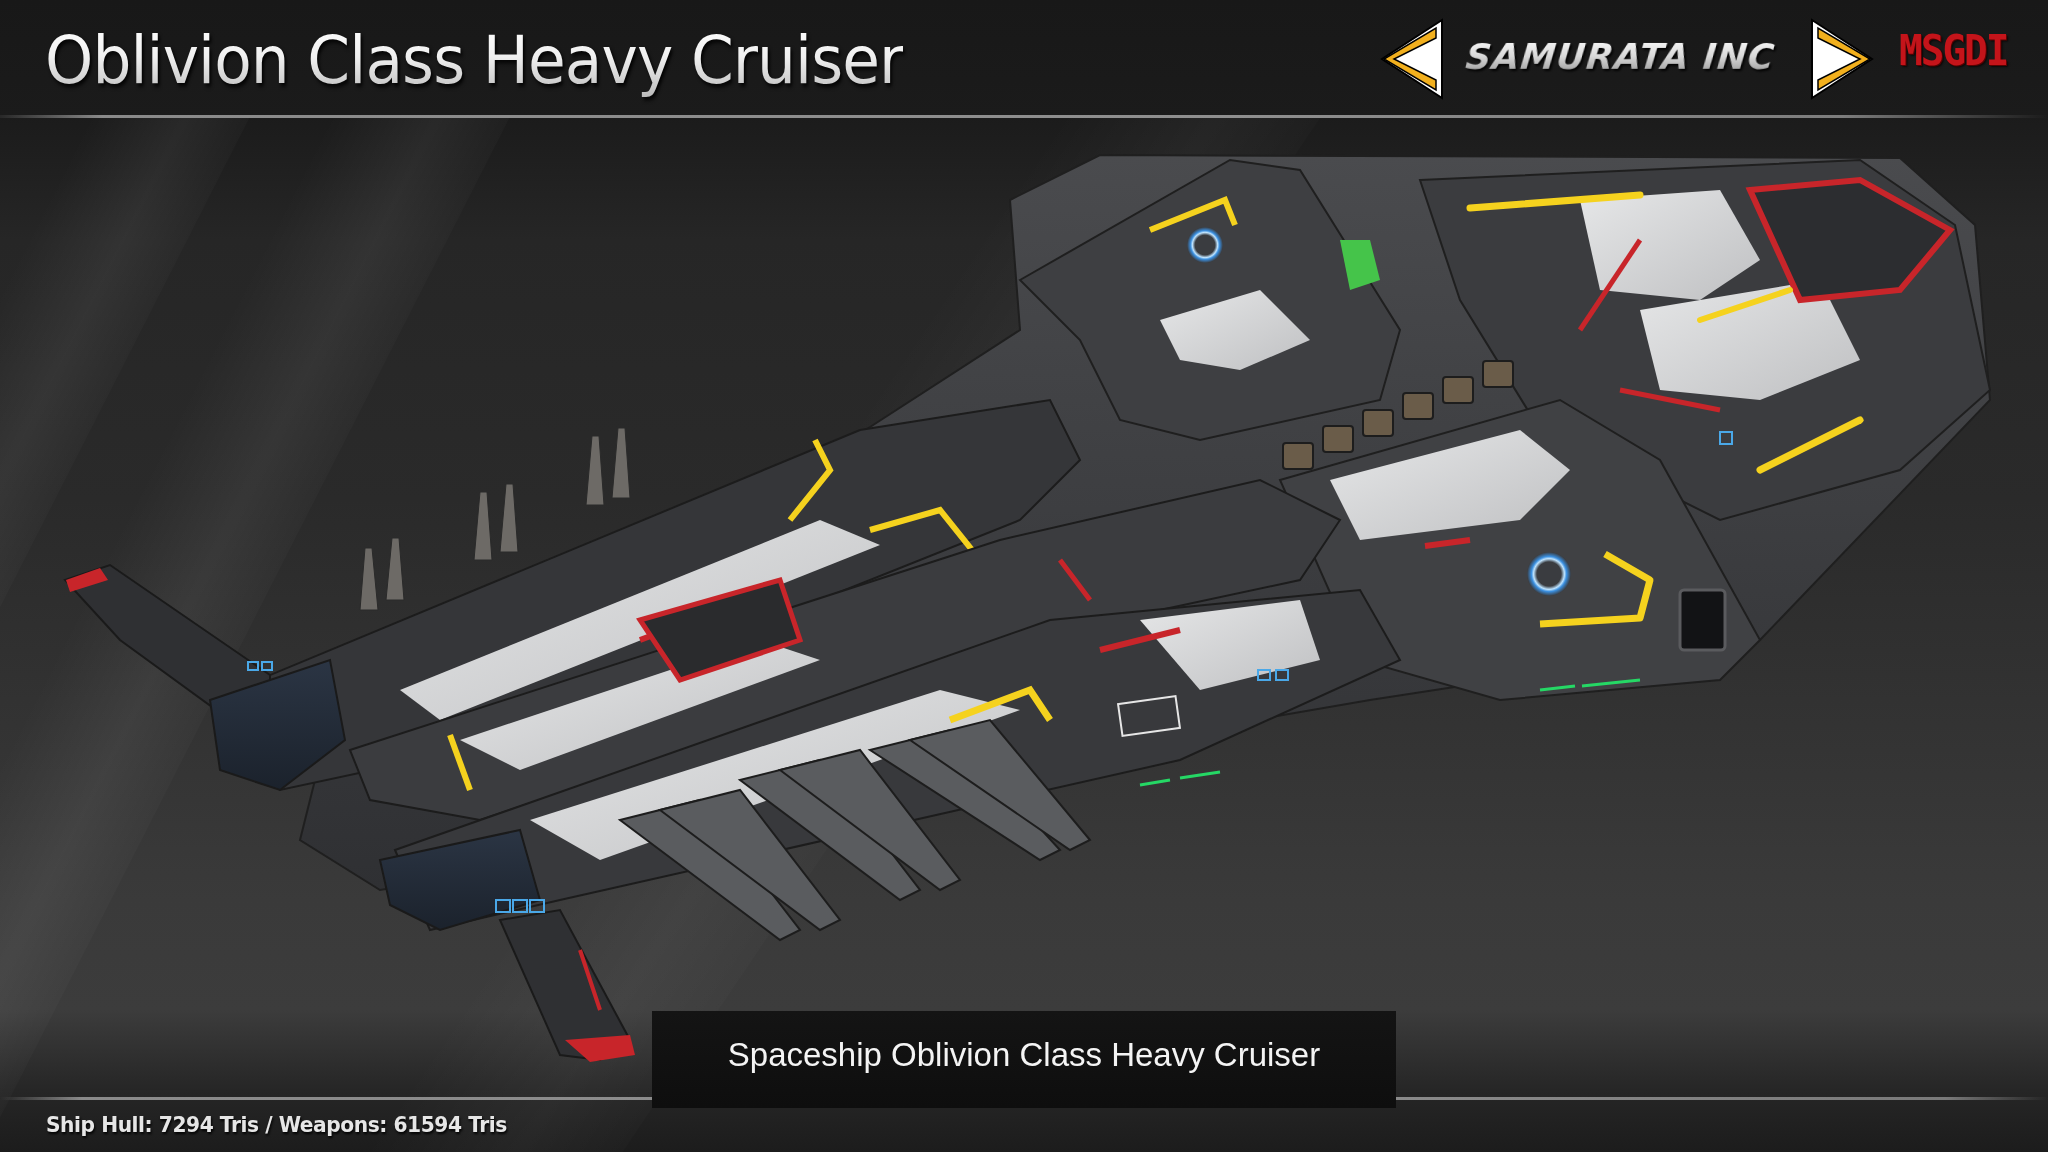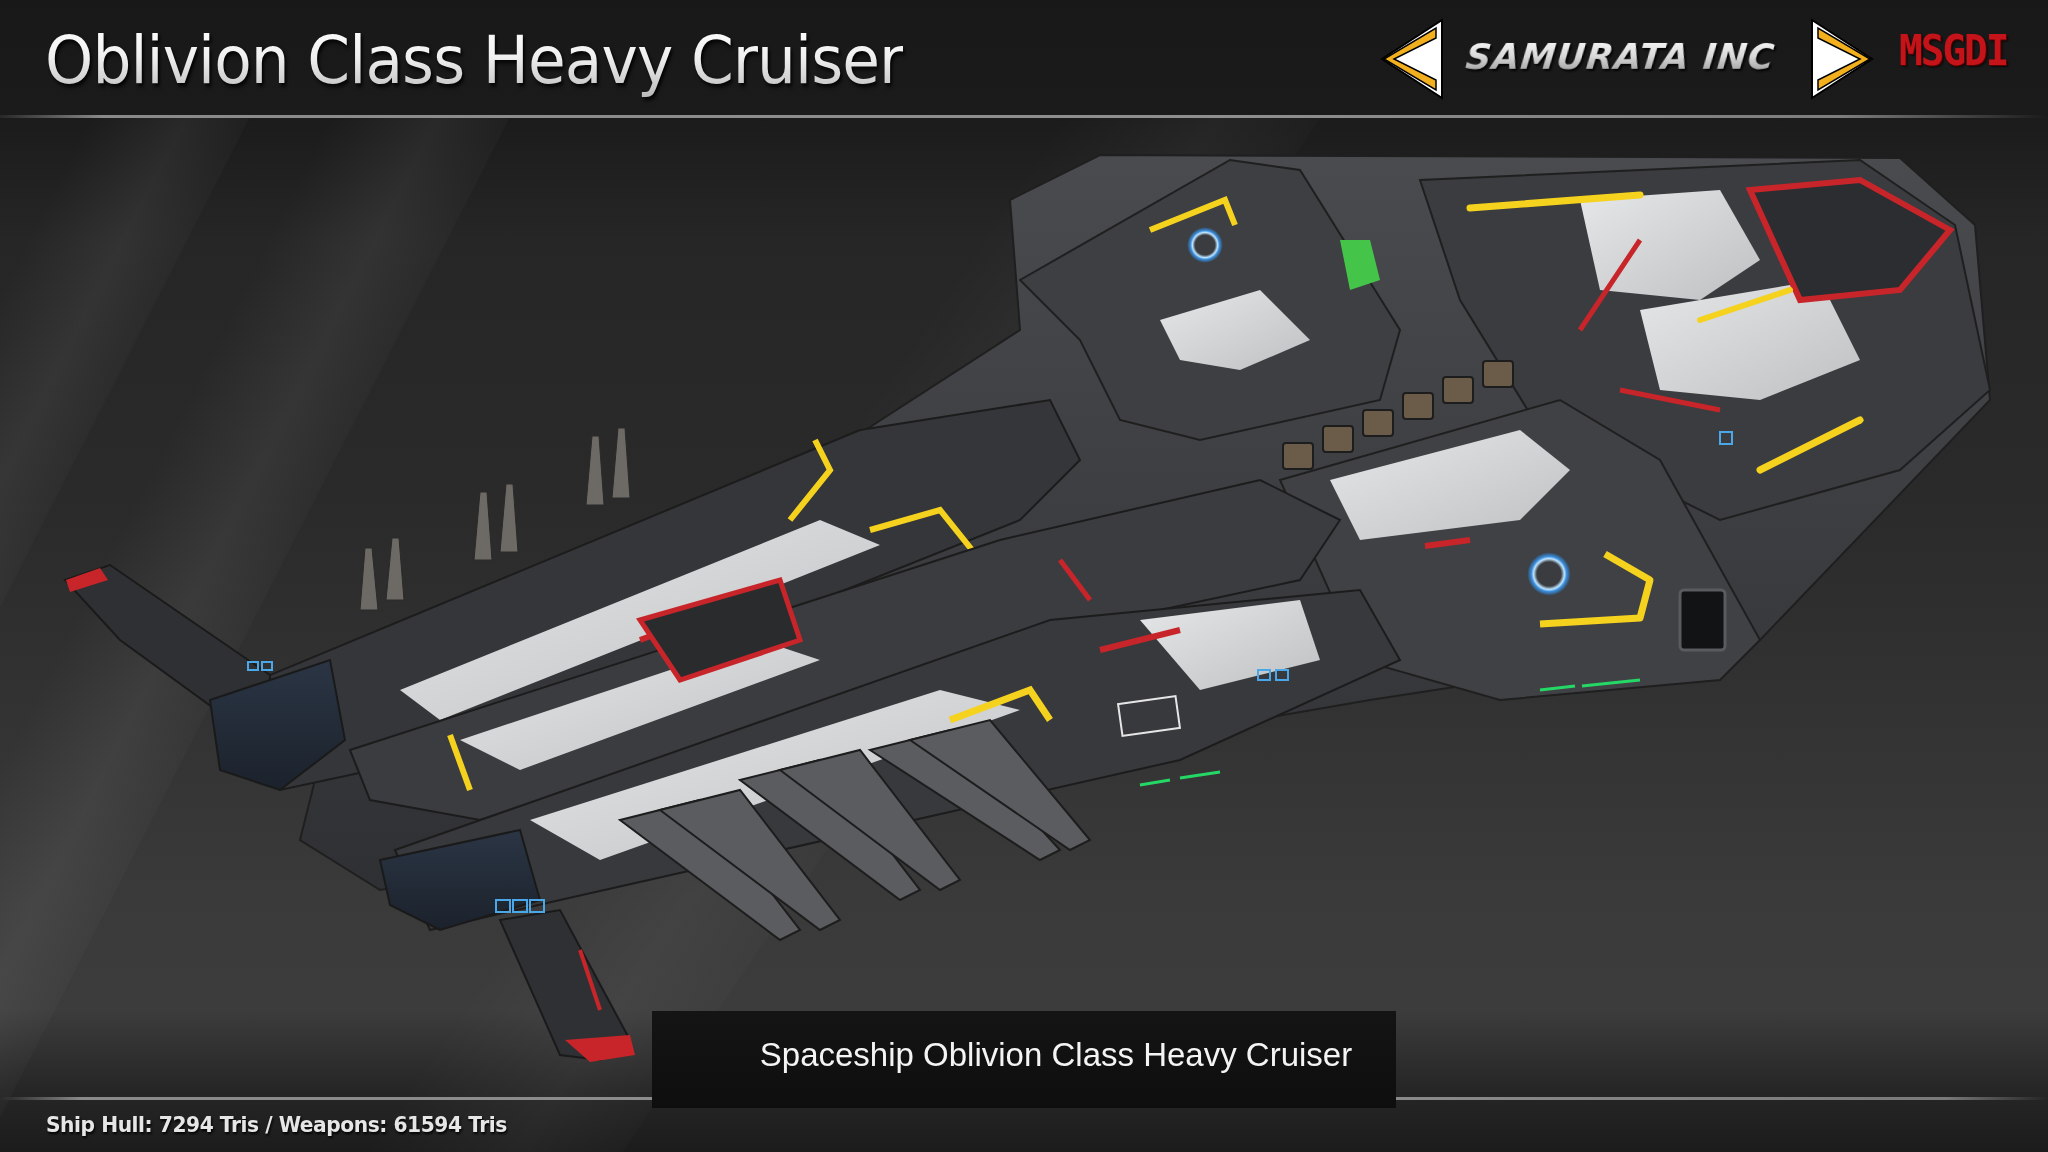--- a/index.html
+++ b/index.html
@@ -54,21 +54,21 @@
     transform: scaleX(0.98) scaleY(1.05); line-height: 1;
     text-shadow: 1px 1px 0 #5a0000, 2px 2px 2px rgba(0,0,0,0.7);
   }
   .ship { position: absolute; left: 0; top: 0; width: 2048px; height: 1152px; }
   .caption-box {
     position: absolute; left: 652px; top: 1011px; width: 744px; height: 97px;
     background: linear-gradient(180deg, #141414, #0e0e0e);
   }
   .caption {
     position: absolute; left: 0; top: 25px; width: 744px; text-align: center;
-    font-family: "Liberation Sans", sans-serif; font-size: 33px; color: #f4f4f4; margin-left: 32px;
+    font-family: "Liberation Sans", sans-serif; font-size: 33px; color: #f4f4f4;
   }
   .footer-rule {
     position: absolute; left: 0; top: 1097px; width: 2048px; height: 3px;
     background: linear-gradient(90deg, rgba(120,120,120,0), #8a8a8a 4%, #8f8f8f 60%, #7a7a7a 95%, rgba(120,120,120,0));
   }
   .stats {
     position: absolute; left: 46px; top: 1112px; font-family: "DejaVu Sans", sans-serif;
     font-size: 22px; font-weight: bold; color: #e6e6e6; letter-spacing: -0.5px;
     filter: drop-shadow(1px 2px 1px rgba(0,0,0,0.9));
     transform: scaleX(0.92); transform-origin: left center;

